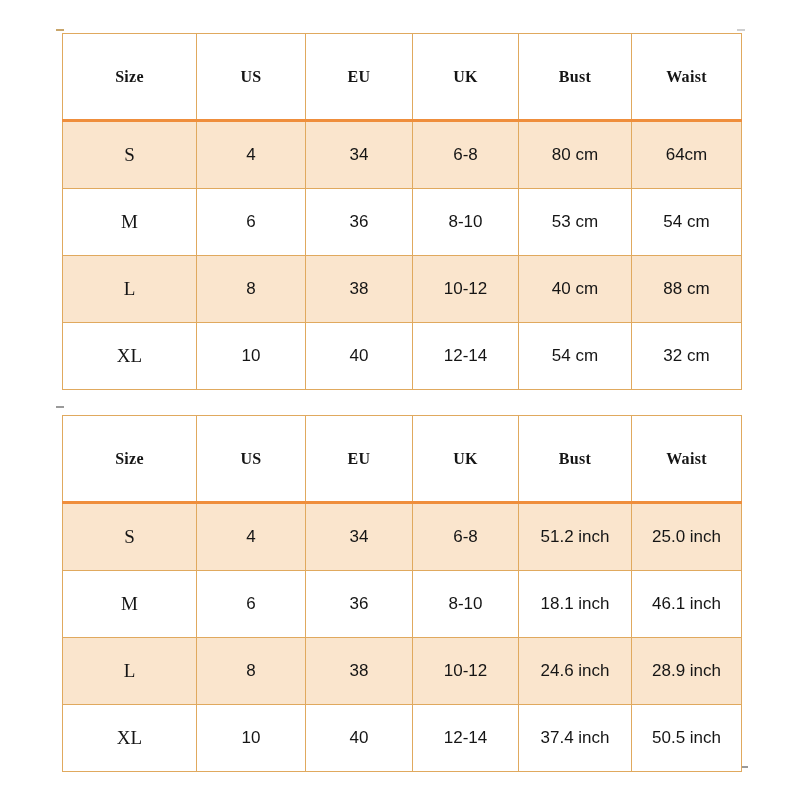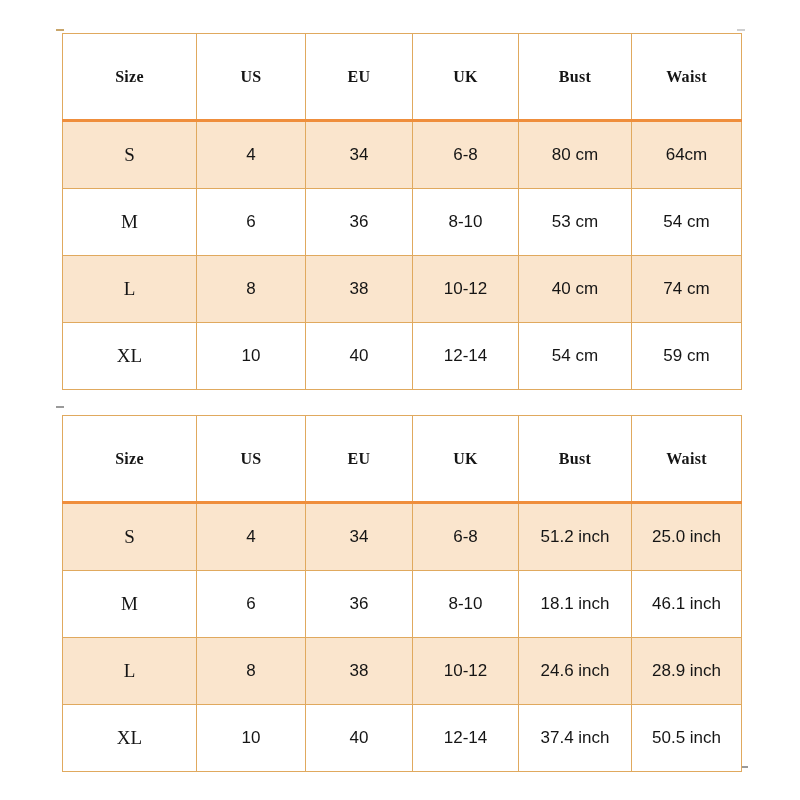--- a/index.html
+++ b/index.html
@@ -131,29 +131,29 @@
         <td>8-10</td>
         <td>53 cm</td>
         <td>54 cm</td>
       </tr>
       <tr class="shaded">
         <td class="size-cell">L</td>
         <td>8</td>
         <td>38</td>
         <td>10-12</td>
         <td>40 cm</td>
-        <td>74 cm</td>
+        <td>88 cm</td>
       </tr>
       <tr>
         <td class="size-cell">XL</td>
         <td>10</td>
         <td>40</td>
         <td>12-14</td>
         <td>54 cm</td>
-        <td>59 cm</td>
+        <td>32 cm</td>
       </tr>
     </tbody>
   </table>
 
   <table class="size-table">
     <colgroup>
       <col class="c-size">
         <col class="c-us">
         <col class="c-eu">
       <col class="c-uk">

